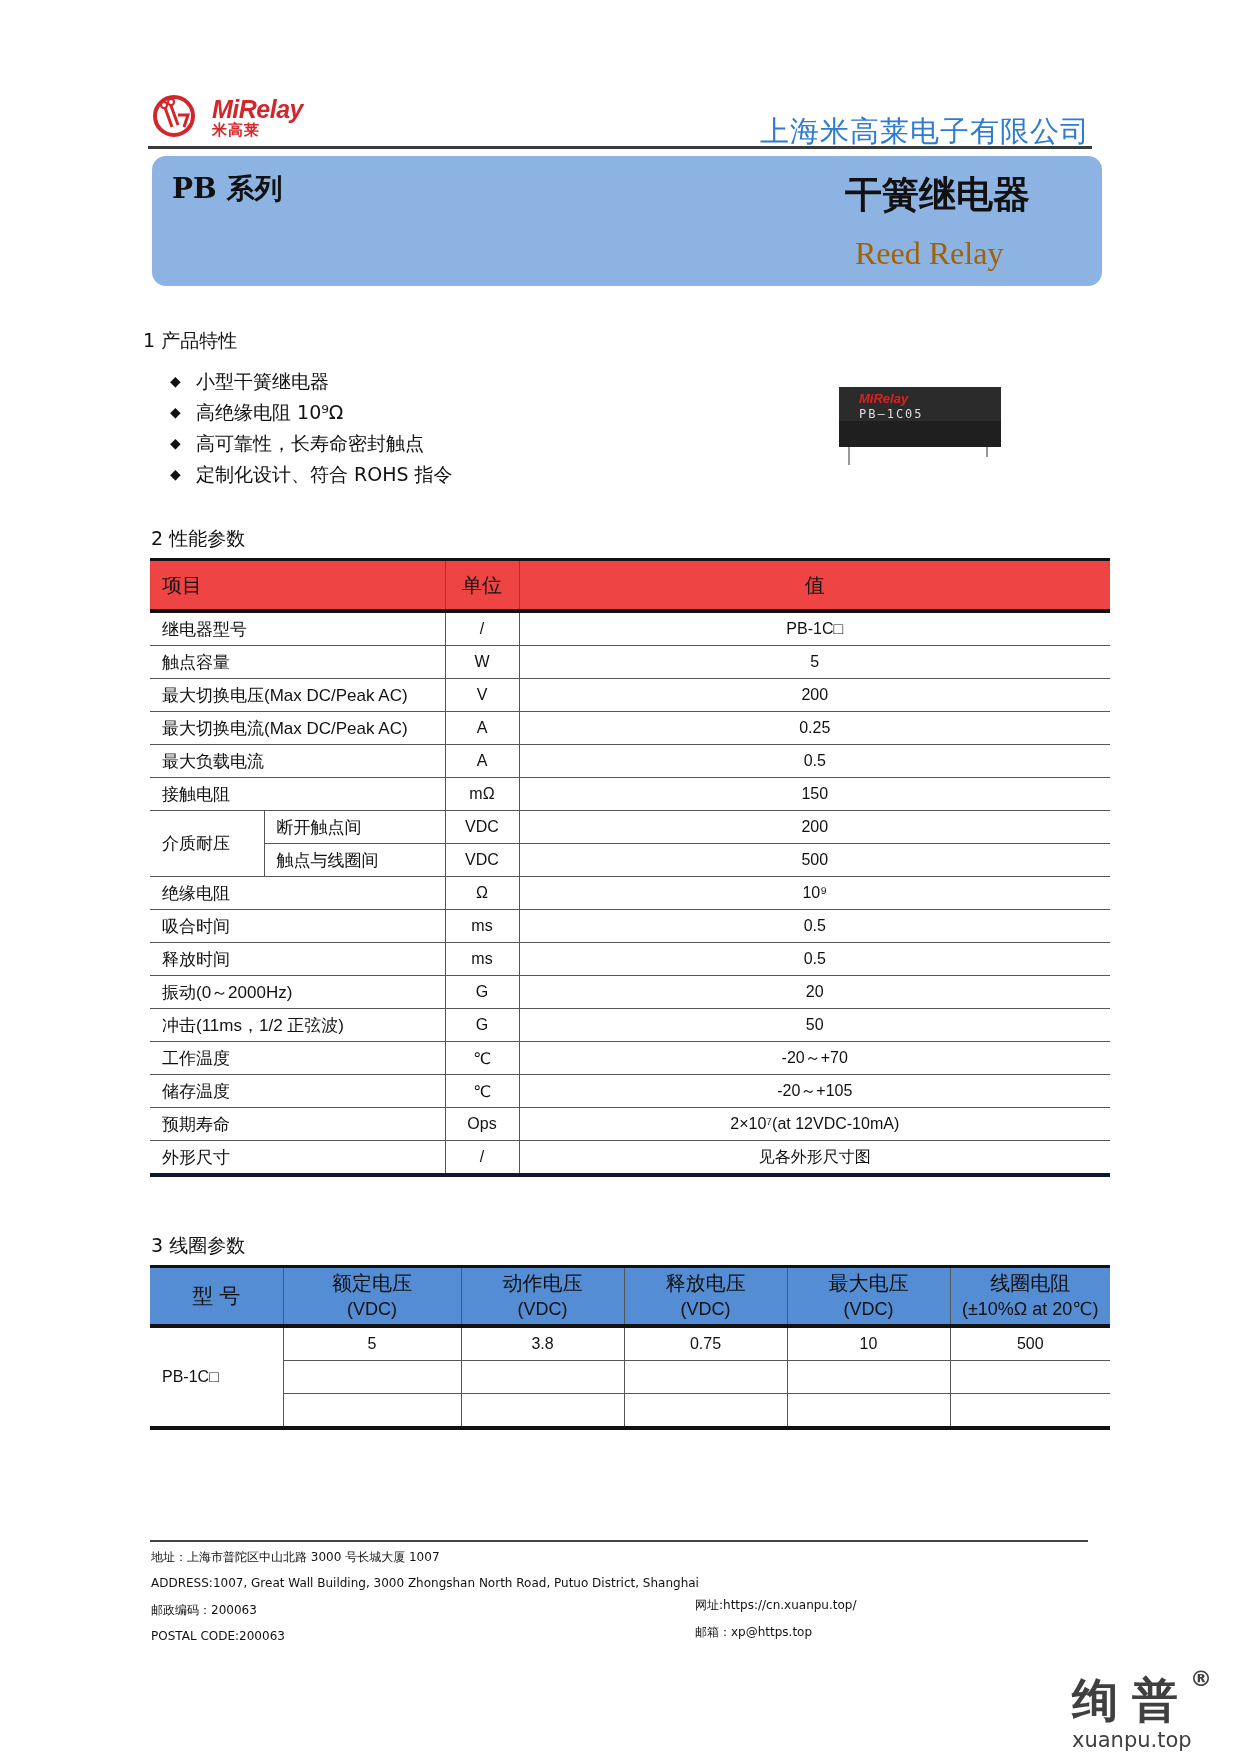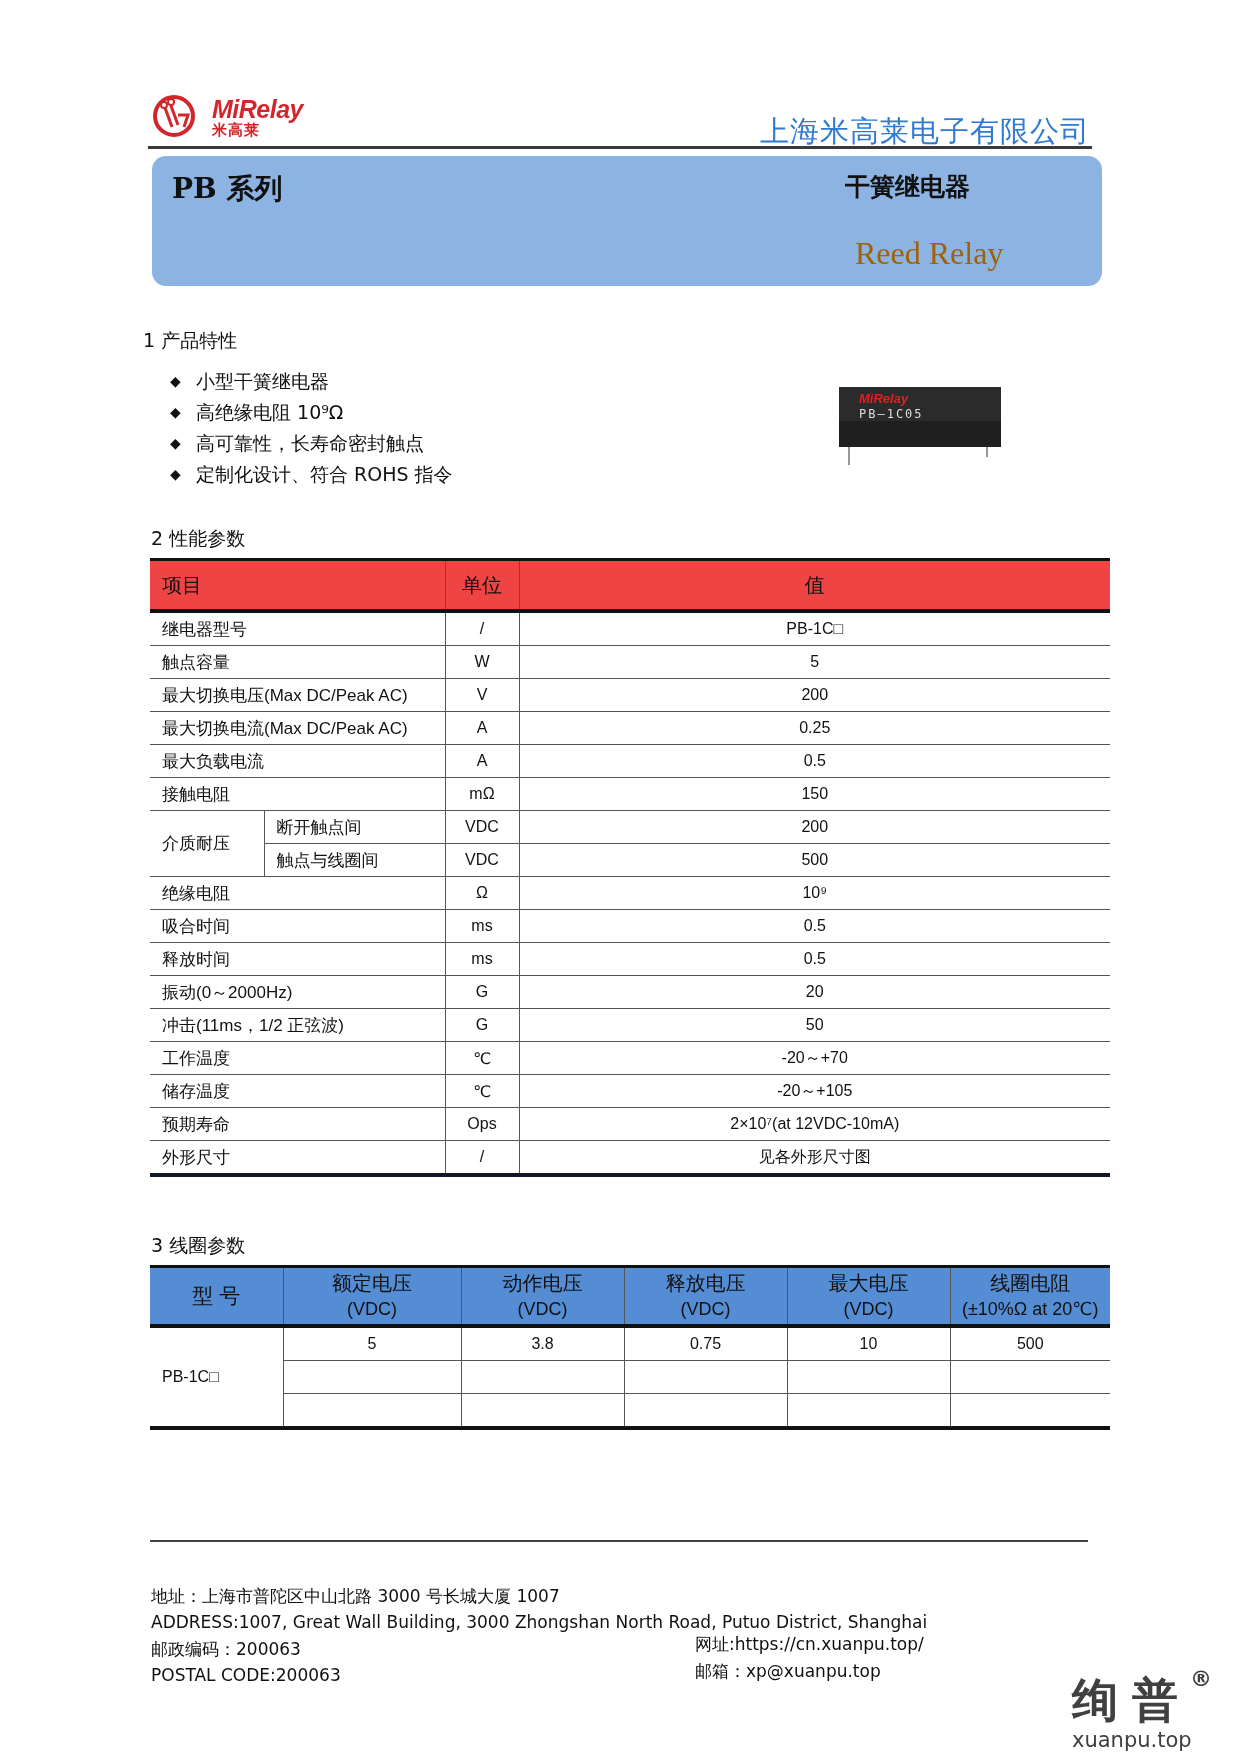--- a/index.html
+++ b/index.html
@@ -9,21 +9,21 @@
   
   .logo { left:152px; top:93px; width:180px; height:50px; }
   .logo-mark { position:absolute; left:0; top:0; width:44px; height:46px; }
   .logo-text { position:absolute; left:60px; top:2px; font-family:"Liberation Sans", sans-serif; font-weight:bold; font-style:italic; font-size:25px; color:#d2262c; letter-spacing:-0.5px; }
   .logo-cn { position:absolute; left:60px; top:28px; font-weight:bold; font-size:15px; color:#d2262c; letter-spacing:1px; }
   .company { right:150px; top:112px; font-size:29px; color:#2f7bcf; letter-spacing:1px; }
   .hdr-rule { left:148px; top:146px; width:944px; height:3px; background:#3a3a3a; }
 
   .banner { left:152px; top:156px; width:950px; height:130px; background:#8db3e2; border-radius:14px; }
   .banner-series { left:172px; top:170px; font-family:"DejaVu Serif", serif; font-weight:bold; font-size:28px; color:#111; }
-  .banner-cn { left:845px; top:170px; font-family:Liberation Serif, serif; font-weight:bold; font-size:25px; color:#111; }
+  .banner-cn { left:845px; top:170px; font-family:Liberation Serif, serif; font-weight:bold; font-size:37px; color:#111; }
   .banner-en { left:855px; top:235px; font-family:"Liberation Serif", serif; font-weight:normal; font-size:32px; color:#a16207; }
 
   .sec { font-size:19px; color:#111; }
   .sec1 { left:143px; top:328px; }
   .sec2 { left:151px; top:526px; }
   .sec3 { left:151px; top:1233px; }
 
   .features { left:170px; top:366px; list-style:none; margin:0; padding:0; }
   .features li { font-size:19px; height:31px; line-height:31px; display:flex; align-items:center; }
   .features .bullet { font-size:14px; width:26px; display:inline-block; }
@@ -44,21 +44,21 @@
   .t2 { left:150px; top:1265px; width:960px; }
   .t2 th { background:#548dd4; color:#111; font-weight:normal; font-size:20px; height:54px; border-top:3px solid #111; border-bottom:4px solid #111; border-left:1px solid #555; line-height:26px; }
   .t2 th:first-child { border-left:none; font-size:21px; }
   .t2 th .unit { font-size:18px; }
   .t2 td { font-size:16px; height:32px; border-bottom:1.5px solid #555; border-left:1px solid #555; text-align:center; padding:0; }
   .t2 td.model { border-left:none; text-align:left; padding-left:12px; }
   .t2 tr.last td, .t2 td.model { border-bottom:4px solid #111; }
 
   
   .ftr-rule { left:150px; top:1540px; width:938px; height:2px; background:#444; }
-  .ftr { font-size:17px; color:#111;margin-top:36px; }
+  .ftr { font-size:12px; color:#111; }
   .f1 { left:151px; top:1549px; }
   .f2 { left:151px; top:1576px; }
   .f3 { left:151px; top:1602px; }
   .f4 { left:151px; top:1629px; }
   .f5 { left:695px; top:1597px; }
   .f6 { left:695px; top:1624px; }
 
   .wm { left:1072px; top:1670px; color:#404040; }
   .wm-cn { font-size:46px; font-weight:bold; letter-spacing:14px; }
   .wm-reg { position:absolute; left:118px; top:-4px; font-size:22px; font-weight:bold; }
@@ -279,19 +279,19 @@
     </tr>
   </tbody>
 </table>
 
 <div class="abs ftr-rule"></div>
 <div class="abs ftr f1">地址：上海市普陀区中山北路 3000 号长城大厦 1007</div>
 <div class="abs ftr f2">ADDRESS:1007, Great Wall Building, 3000 Zhongshan North Road, Putuo District, Shanghai</div>
 <div class="abs ftr f3">邮政编码：200063</div>
 <div class="abs ftr f4">POSTAL CODE:200063</div>
 <div class="abs ftr f5">网址:https://cn.xuanpu.top/</div>
-<div class="abs ftr f6">邮箱：xp@xuanpu.top</div>
+<div class="abs ftr f6">邮箱：xp@https.top</div>
 
 <div class="abs wm">
   <div class="wm-cn">绚普</div>
   <span class="wm-reg">®</span>
   <div class="wm-en">xuanpu.top</div>
 </div>
 
 </body></html>

